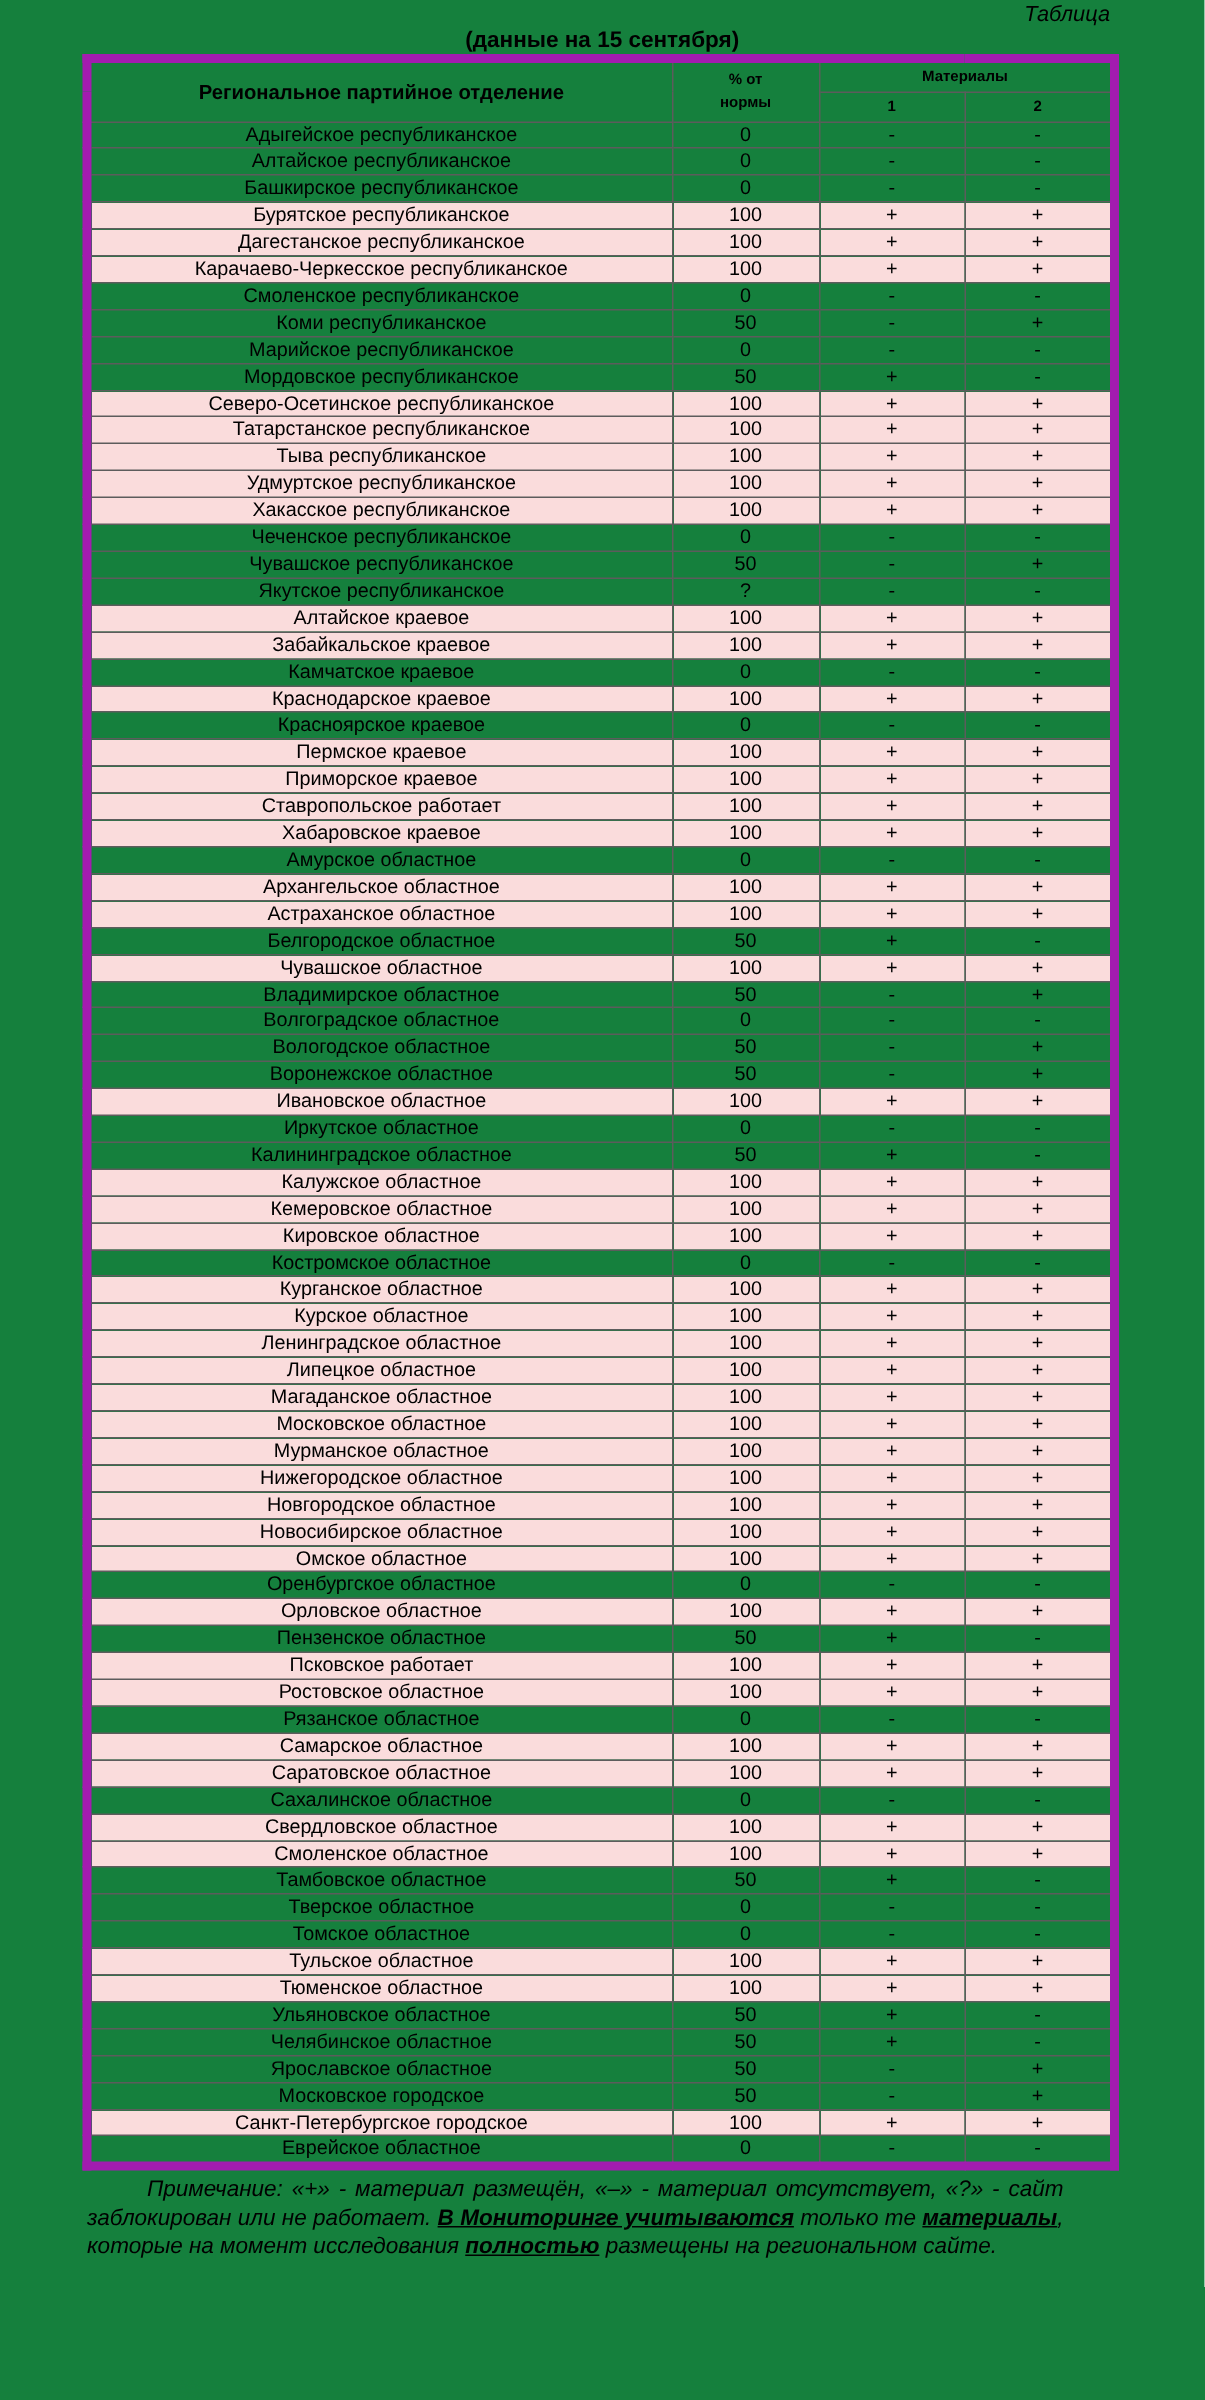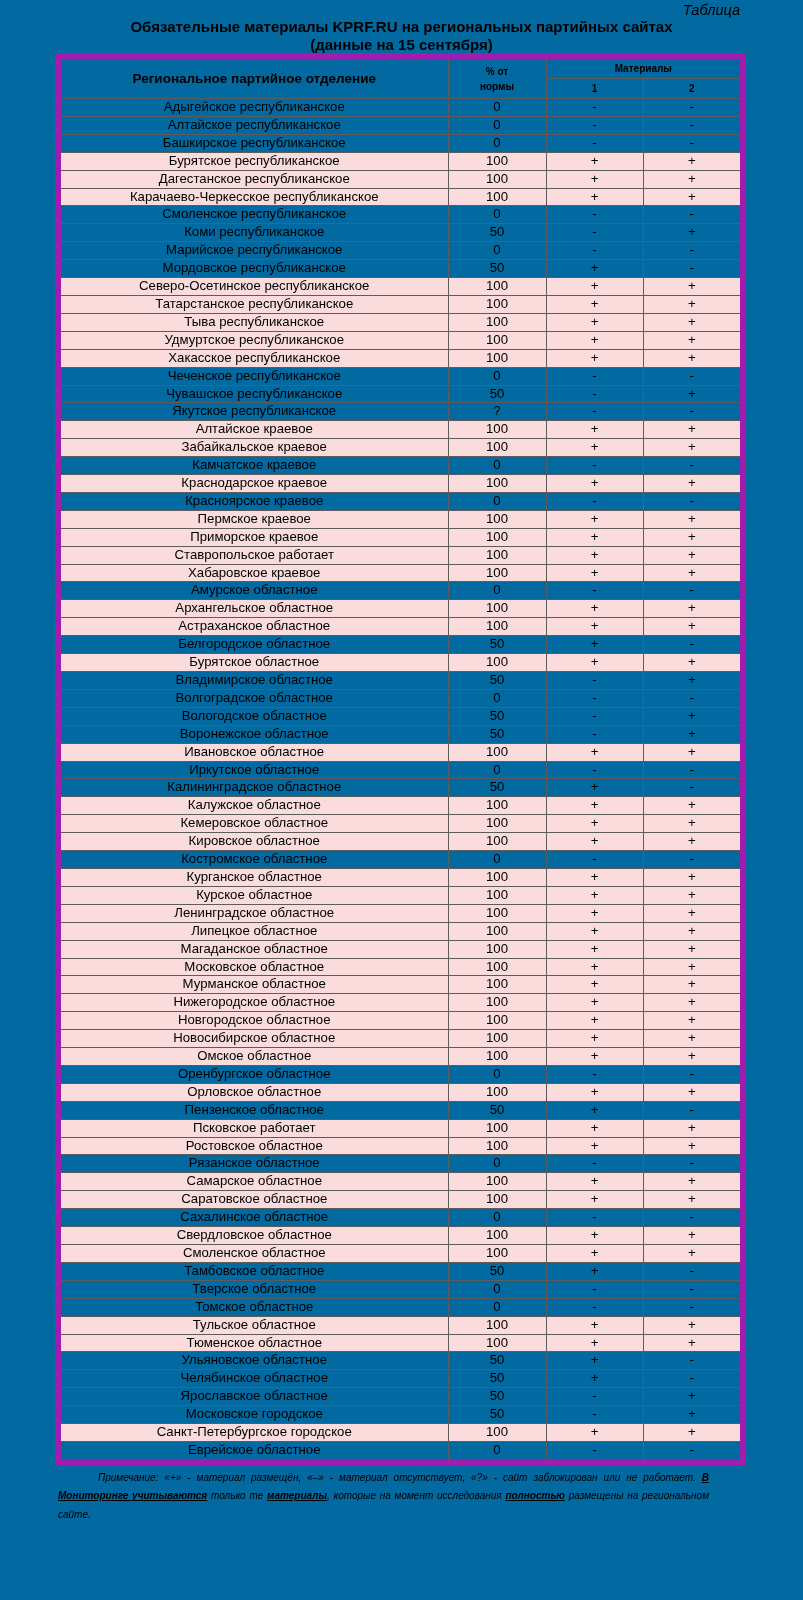--- a/index.html
+++ b/index.html
@@ -5,21 +5,21 @@
   html, body {
     margin: 0; padding: 0;
     background: #ffffff;
     font-family: "Liberation Sans", sans-serif;
     color: #000;
   }
   .page {
     position: relative;
     width: 803px;
     height: 1600px;
-    background: #0369a1;
+    background: #15803d;
     overflow: hidden;
   }
   .table-label {
     padding: 2px 63px 0 0;
     text-align: right;
     font-style: italic;
     font-size: 14.5px;
     line-height: 16px;
   }
   .doc-title {
@@ -53,38 +53,37 @@
   table.data thead th.region-h { font-size: 13.5px; }
   table.data tbody td {
     font-size: 13.2px;
     height: 16.9px;
     line-height: 16.9px;
   }
   table.data tbody tr.hl { background: var(--hl, #fadcdc); margin-top: 48px; }
   .note {
     margin: 4px 94px 0 58px;
     font-style: italic;
-    font-size: 10px;
+    font-size: 15px;
     line-height: 18.6px;
     text-align: justify;
     text-indent: 40px;
   }
   .note-strong {
     font-weight: bold;
     text-decoration: underline;
   }
 </style>
 </head>
 <body>
 
 <div class="page">
 
   <div class="table-label">Таблица</div>
 
-  <div class="doc-title">Обязательные материалы KPRF.RU на региональных партийных сайтах</div>
 
   <div class="doc-title">(данные на 15 сентября)</div>
 
   <table class="data">
     <colgroup>
       <col style="width:390px">
       <col style="width:98px">
       <col style="width:97px">
       <col style="width:100px">
     </colgroup>
@@ -283,21 +282,21 @@
           <td>+</td>
           <td>+</td>
         </tr>
         <tr>
           <td>Белгородское областное</td>
           <td>50</td>
           <td>+</td>
           <td>-</td>
         </tr>
         <tr class="hl">
-          <td>Бурятское областное</td>
+          <td>Чувашское областное</td>
           <td>100</td>
           <td>+</td>
           <td>+</td>
         </tr>
         <tr>
           <td>Владимирское областное</td>
           <td>50</td>
           <td>-</td>
           <td>+</td>
         </tr>

